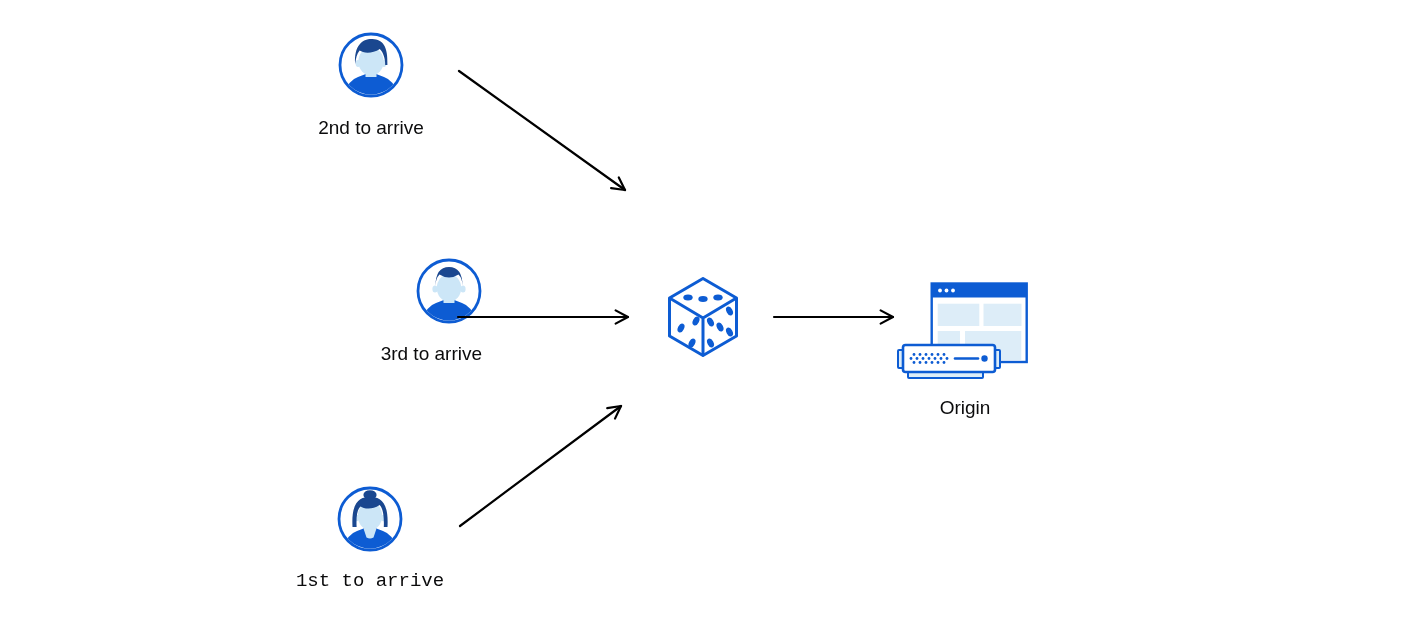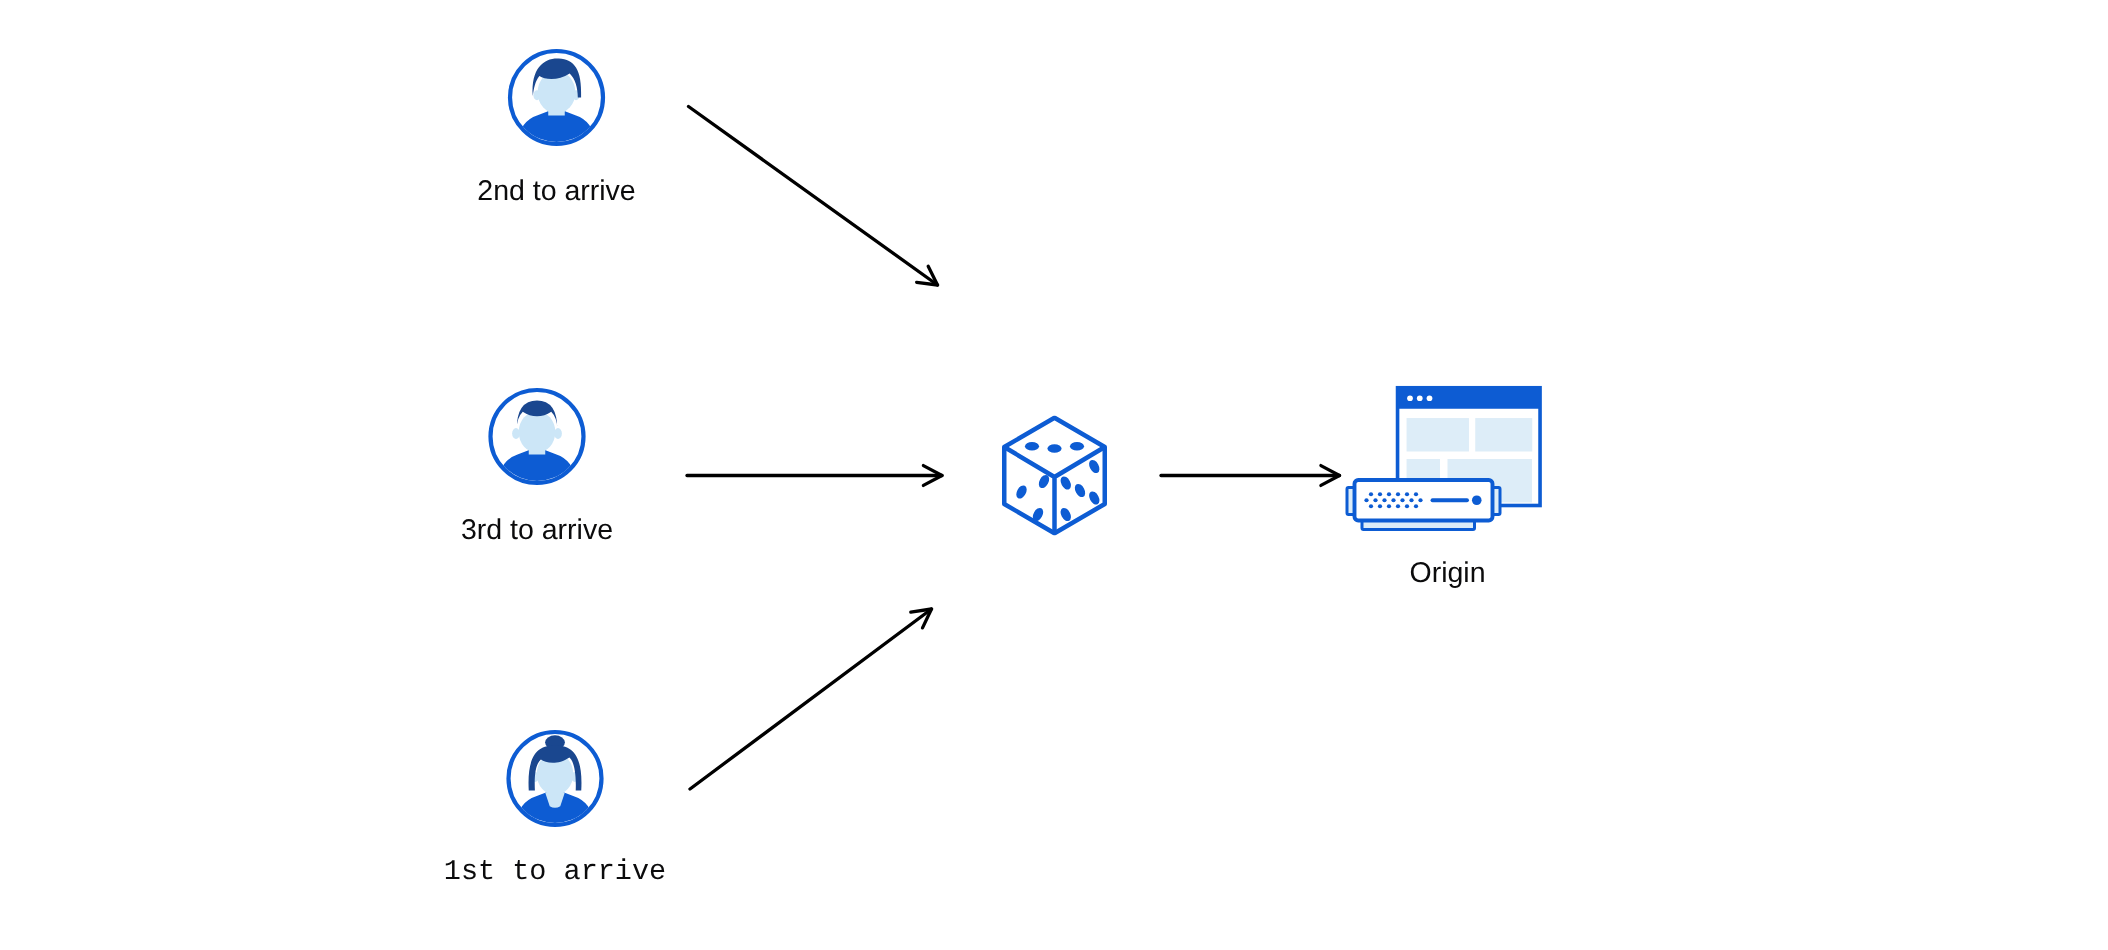--- a/index.html
+++ b/index.html
@@ -8,24 +8,24 @@
   }
   *{margin:0;padding:0;box-sizing:border-box;}
   html,body{background:var(--bg);}
   body{font-family:"Liberation Sans", sans-serif;color:var(--ink);}
   .stage{position:relative;width:1272px;height:633px;background:var(--bg);overflow:hidden;padding-left:12px;}
   .abs{position:absolute;}
   .client-node{position:absolute;width:200px;display:flex;flex-direction:column;align-items:center;}
   .client-node svg.avatar{width:66px;height:66px;display:block;}
   .node-label{margin-top:20px;font-size:19px;line-height:19px;color:var(--ink);text-align:center;white-space:nowrap;}
   .client-1{left:271px;top:32px;}
-  .client-2{left:258px;top:258px;}
+  .client-2{left:282px;top:258px;align-items:flex-end;}
   .client-3{left:270px;top:486px;font-family:Liberation Mono, monospace;}
   .dice-wrap{left:668px;top:277px;width:70px;height:80px;}
-  .origin-node{left:895px;top:251px;width:140px;display:flex;flex-direction:column;}
+  .origin-node{left:895px;top:276px;width:140px;display:flex;flex-direction:column;}
   .origin-node svg{width:140px;height:115px;display:block;}
   .origin-node .node-label{margin-top:7px;}
   svg .stroke-b{stroke:var(--blue);}
   svg .fill-b{fill:var(--blue);}
   svg .fill-navy{fill:var(--navy);}
   svg .fill-face{fill:var(--face);}
   svg .fill-pale{fill:var(--pale);}
   .arrows{left:0;top:0;width:1405px;height:633px;pointer-events:none;}
   .arrows path{stroke:var(--arrow);stroke-width:2.2;fill:none;stroke-linecap:round;stroke-linejoin:round;}
 </style>

